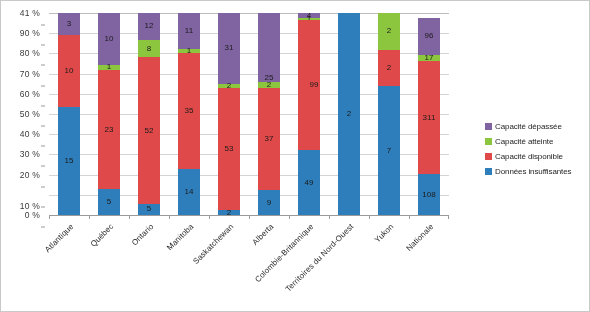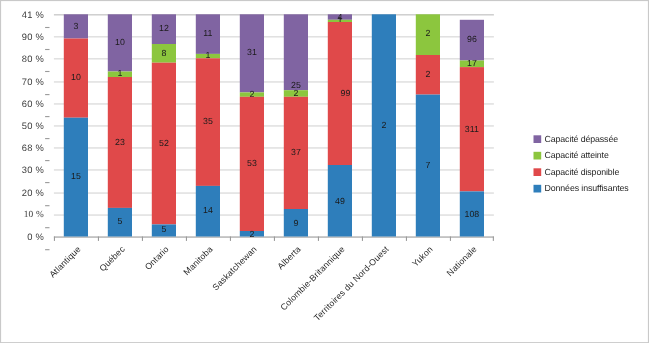--- a/index.html
+++ b/index.html
@@ -207,27 +207,27 @@
       <div class="y-tick-label" style="top: 20.2px;">90 %</div>
       <div class="y-tick-mark" style="top: 32.2px;"></div>
       <div class="y-tick-label" style="top: 40.4px;">80 %</div>
       <div class="y-tick-mark" style="top: 52.4px;"></div>
       <div class="y-tick-label" style="top: 60.6px;">70 %</div>
       <div class="y-tick-mark" style="top: 72.6px;"></div>
       <div class="y-tick-label" style="top: 80.8px;">60 %</div>
       <div class="y-tick-mark" style="top: 92.8px;"></div>
       <div class="y-tick-label" style="top: 101px;">50 %</div>
       <div class="y-tick-mark" style="top: 113px;"></div>
-      <div class="y-tick-label" style="top: 121.2px;">68 %</div>
+      <div class="y-tick-label" style="top: 121.2px;">40 %</div>
       <div class="y-tick-mark" style="top: 133.2px;"></div>
       <div class="y-tick-label" style="top: 141.4px;">30 %</div>
       <div class="y-tick-mark" style="top: 153.4px;"></div>
       <div class="y-tick-label" style="top: 161.6px;">20 %</div>
       <div class="y-tick-mark" style="top: 173.6px;"></div>
-      <div class="y-tick-label" style="top: 181px; font-family: Liberation Serif, serif;">10 %</div>
+      <div class="y-tick-label" style="top: 193px;">10 %</div>
       <div class="y-tick-mark" style="top: 193.8px;"></div>
       <div class="y-tick-label" style="top: 202px;">0 %</div>
       <div class="y-tick-mark" style="top: 214px;"></div>
     </div>
 
   <div id="plot-area">
     <div id="gridlines">
         <div class="gridline axis-top" style="top: 0px;"></div>
         <div class="gridline" style="top: 20.2px;"></div>
         <div class="gridline" style="top: 40.4px;"></div>

